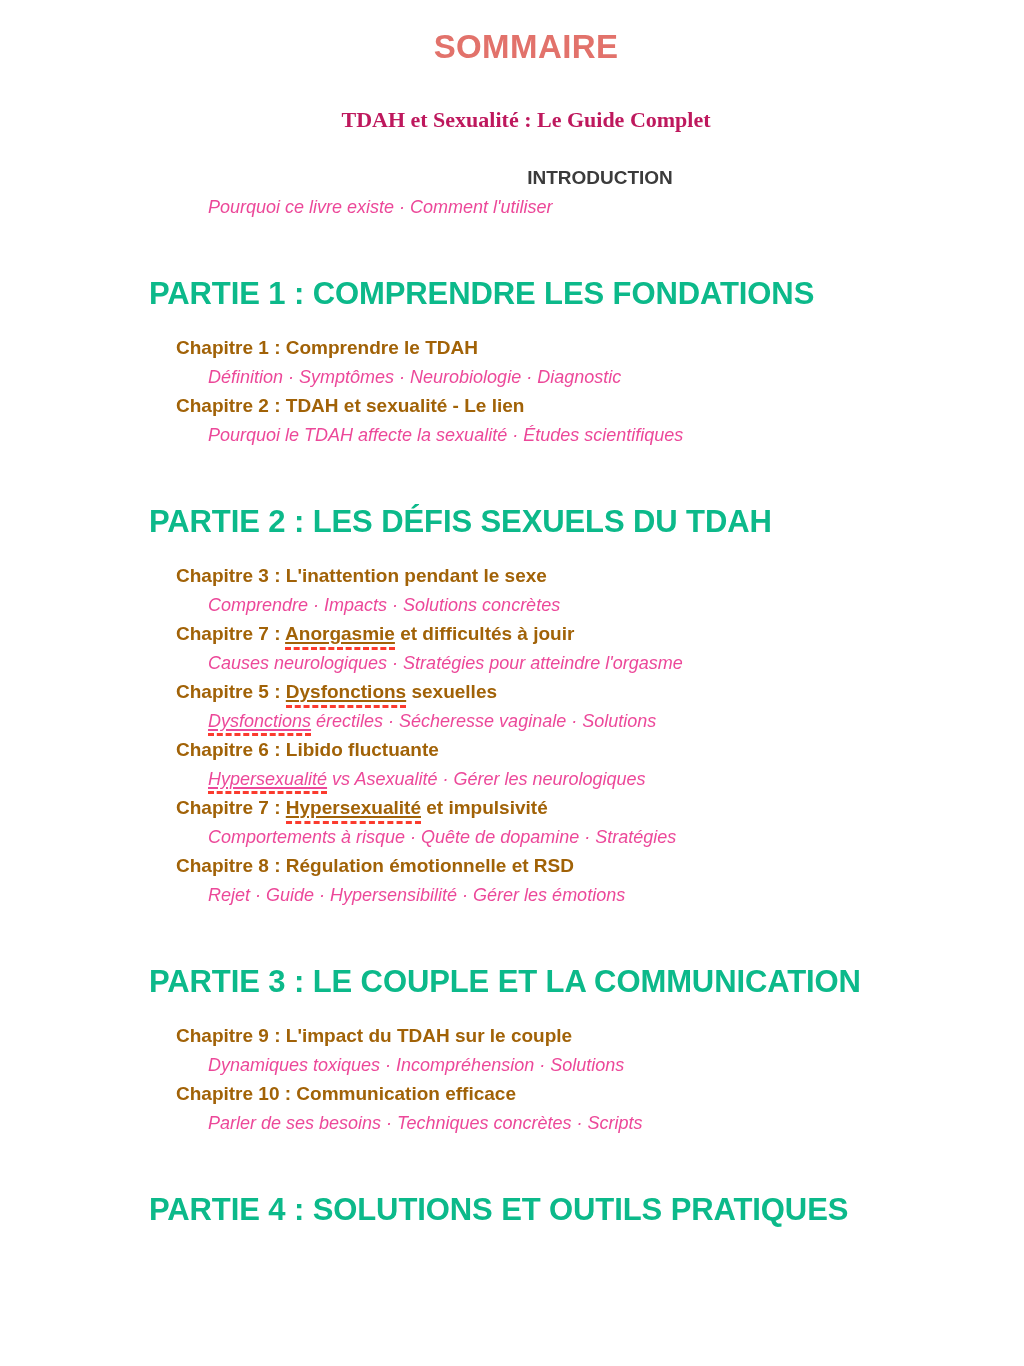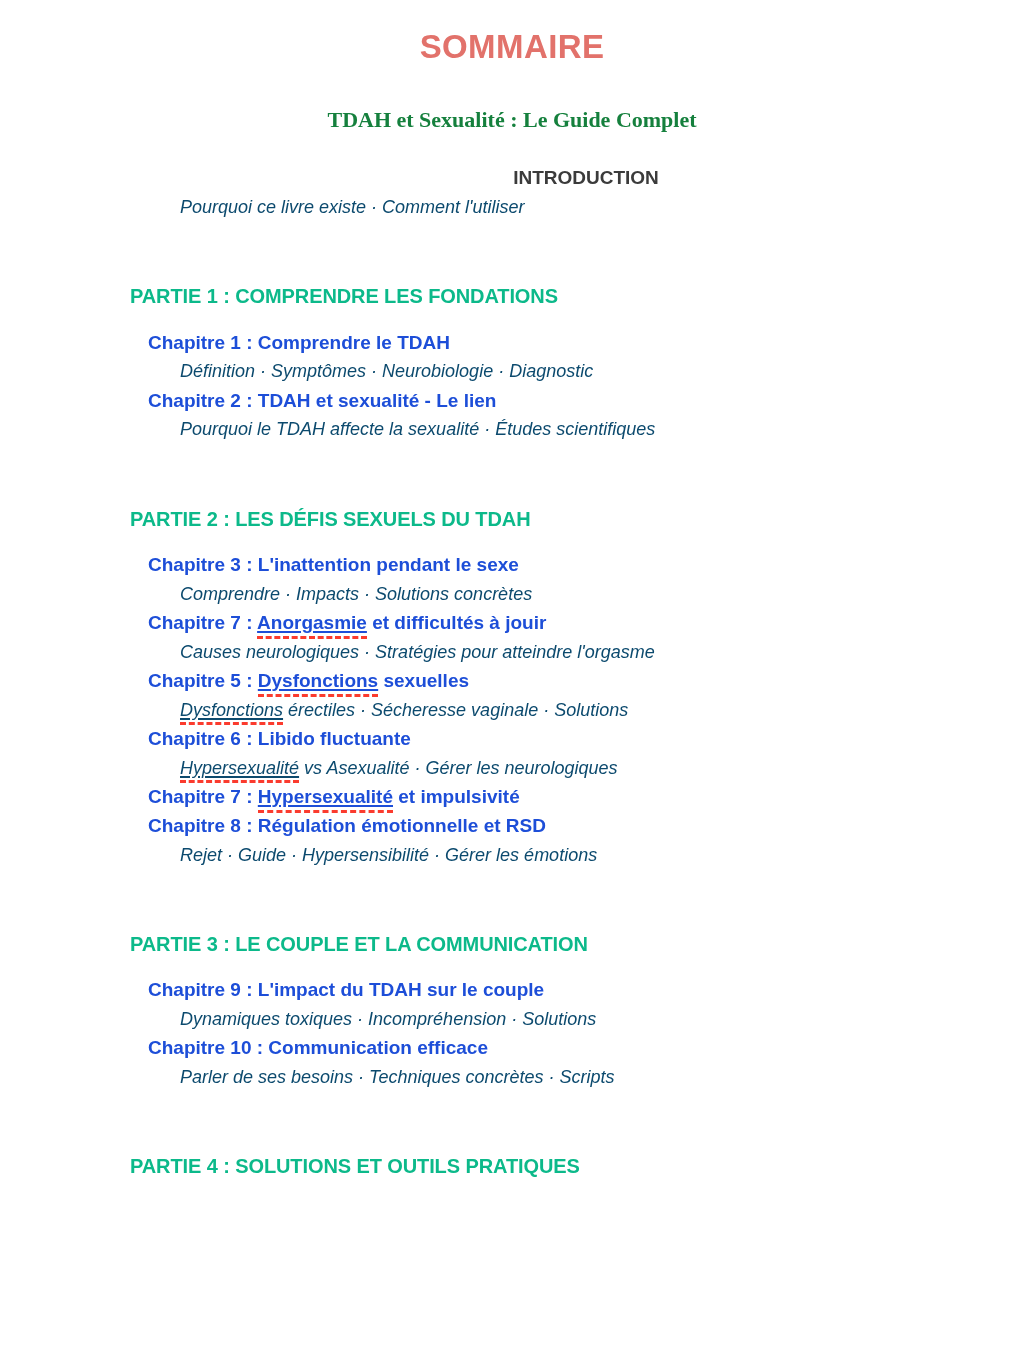--- a/index.html
+++ b/index.html
@@ -14,41 +14,42 @@
     -webkit-font-smoothing: antialiased;
     overflow: hidden;
   }
 
   .page {
     position: relative;
     width: 1024px;
     height: 980px;
     background: #ffffff;
     box-sizing: border-box;
+    padding-left: 28px;
   }
 
   
   .doc-title {
     text-align: center;
     font-family: "Liberation Sans", sans-serif;
     font-weight: bold;
     font-size: 33px;
     letter-spacing: 0.4px;
     color: #e2726b;
     margin: 0;
     padding-top: 29px;
     line-height: 1.1;
   }
 
   .doc-subtitle {
     text-align: center;
     font-family: "Liberation Serif", serif;
     font-weight: bold;
     font-size: 22px;
-    color: #15803d;
+    color: #be185d;
     margin: 0;
     padding-top: 43px;
     line-height: 1.1;
   }
 
   
   .toc {
     margin: 0;
     padding: 0;
     padding-top: 32px;
@@ -59,56 +60,56 @@
     padding: 0;
   }
 
   .section-gap {
     height: 49px;
   }
 
   .part-heading {
     font-family: "Liberation Sans", sans-serif;
     font-weight: bold;
-    font-size: 20px;
+    font-size: 31px;
     color: #0cb98a;
     padding-left: 118px;
     line-height: 1.32;
     letter-spacing: -0.1px;
-    margin: 12px;
+    margin: 3px;
   }
 
   .intro-heading {
     font-family: "Liberation Sans", sans-serif;
     font-weight: bold;
     font-size: 19px;
     color: #3b3b3b;
     padding-left: 148px;
     line-height: 1.5;
     margin: 0;
     text-align: center;
   }
 
   .chapter-title {
     font-family: "Liberation Sans", sans-serif;
     font-weight: bold;
     font-size: 19px;
-    color: #1d4ed8;
+    color: #a16207;
     padding-left: 148px;
     line-height: 1.52;
     margin: 0;
     white-space: nowrap;
   }
 
   .chapter-sub {
     font-family: "Liberation Sans", sans-serif;
     font-style: italic;
     font-weight: normal;
     font-size: 18px;
-    color: #0c4a6e;
+    color: #ec4899;
     padding-left: 180px;
     line-height: 1.62;
     margin: 0;
     white-space: nowrap;
   }
 
   .part-block {
     margin-top: 19px;
   }
 
@@ -168,20 +169,21 @@
           <div class="part-block">
             <div class="chapter-title"><span>Chapitre 3 : L'inattention pendant le sexe</span></div>
             <div class="chapter-sub"><span>Comprendre · Impacts · Solutions concrètes</span></div>
             <div class="chapter-title"><span>Chapitre 7 : </span><span class="spell">Anorgasmie</span><span> et difficultés à jouir</span></div>
             <div class="chapter-sub"><span>Causes neurologiques · Stratégies pour atteindre l'orgasme</span></div>
             <div class="chapter-title"><span>Chapitre 5 : </span><span class="spell">Dysfonctions</span><span> sexuelles</span></div>
             <div class="chapter-sub"><span class="spell">Dysfonctions</span><span> érectiles · Sécheresse vaginale · Solutions</span></div>
             <div class="chapter-title"><span>Chapitre 6 : Libido fluctuante</span></div>
             <div class="chapter-sub"><span class="spell">Hypersexualité</span><span> vs Asexualité · Gérer les neurologiques</span></div>
             <div class="chapter-title"><span>Chapitre 7 : </span><span class="spell">Hypersexualité</span><span> et impulsivité</span></div>
+            <div class="chapter-sub"><span>Comportements à risque · Quête de dopamine · Stratégies</span></div>
             <div class="chapter-title"><span>Chapitre 8 : Régulation émotionnelle et RSD</span></div>
             <div class="chapter-sub"><span>Rejet · Guide · Hypersensibilité · Gérer les émotions</span></div>
           </div>
         </div>
         <div class="section-gap"></div>
         <div class="section">
           <div class="part-heading">PARTIE 3 : LE COUPLE ET LA COMMUNICATION</div>
           <div class="part-block">
             <div class="chapter-title"><span>Chapitre 9 : L'impact du TDAH sur le couple</span></div>
             <div class="chapter-sub"><span>Dynamiques toxiques · Incompréhension · Solutions</span></div>

